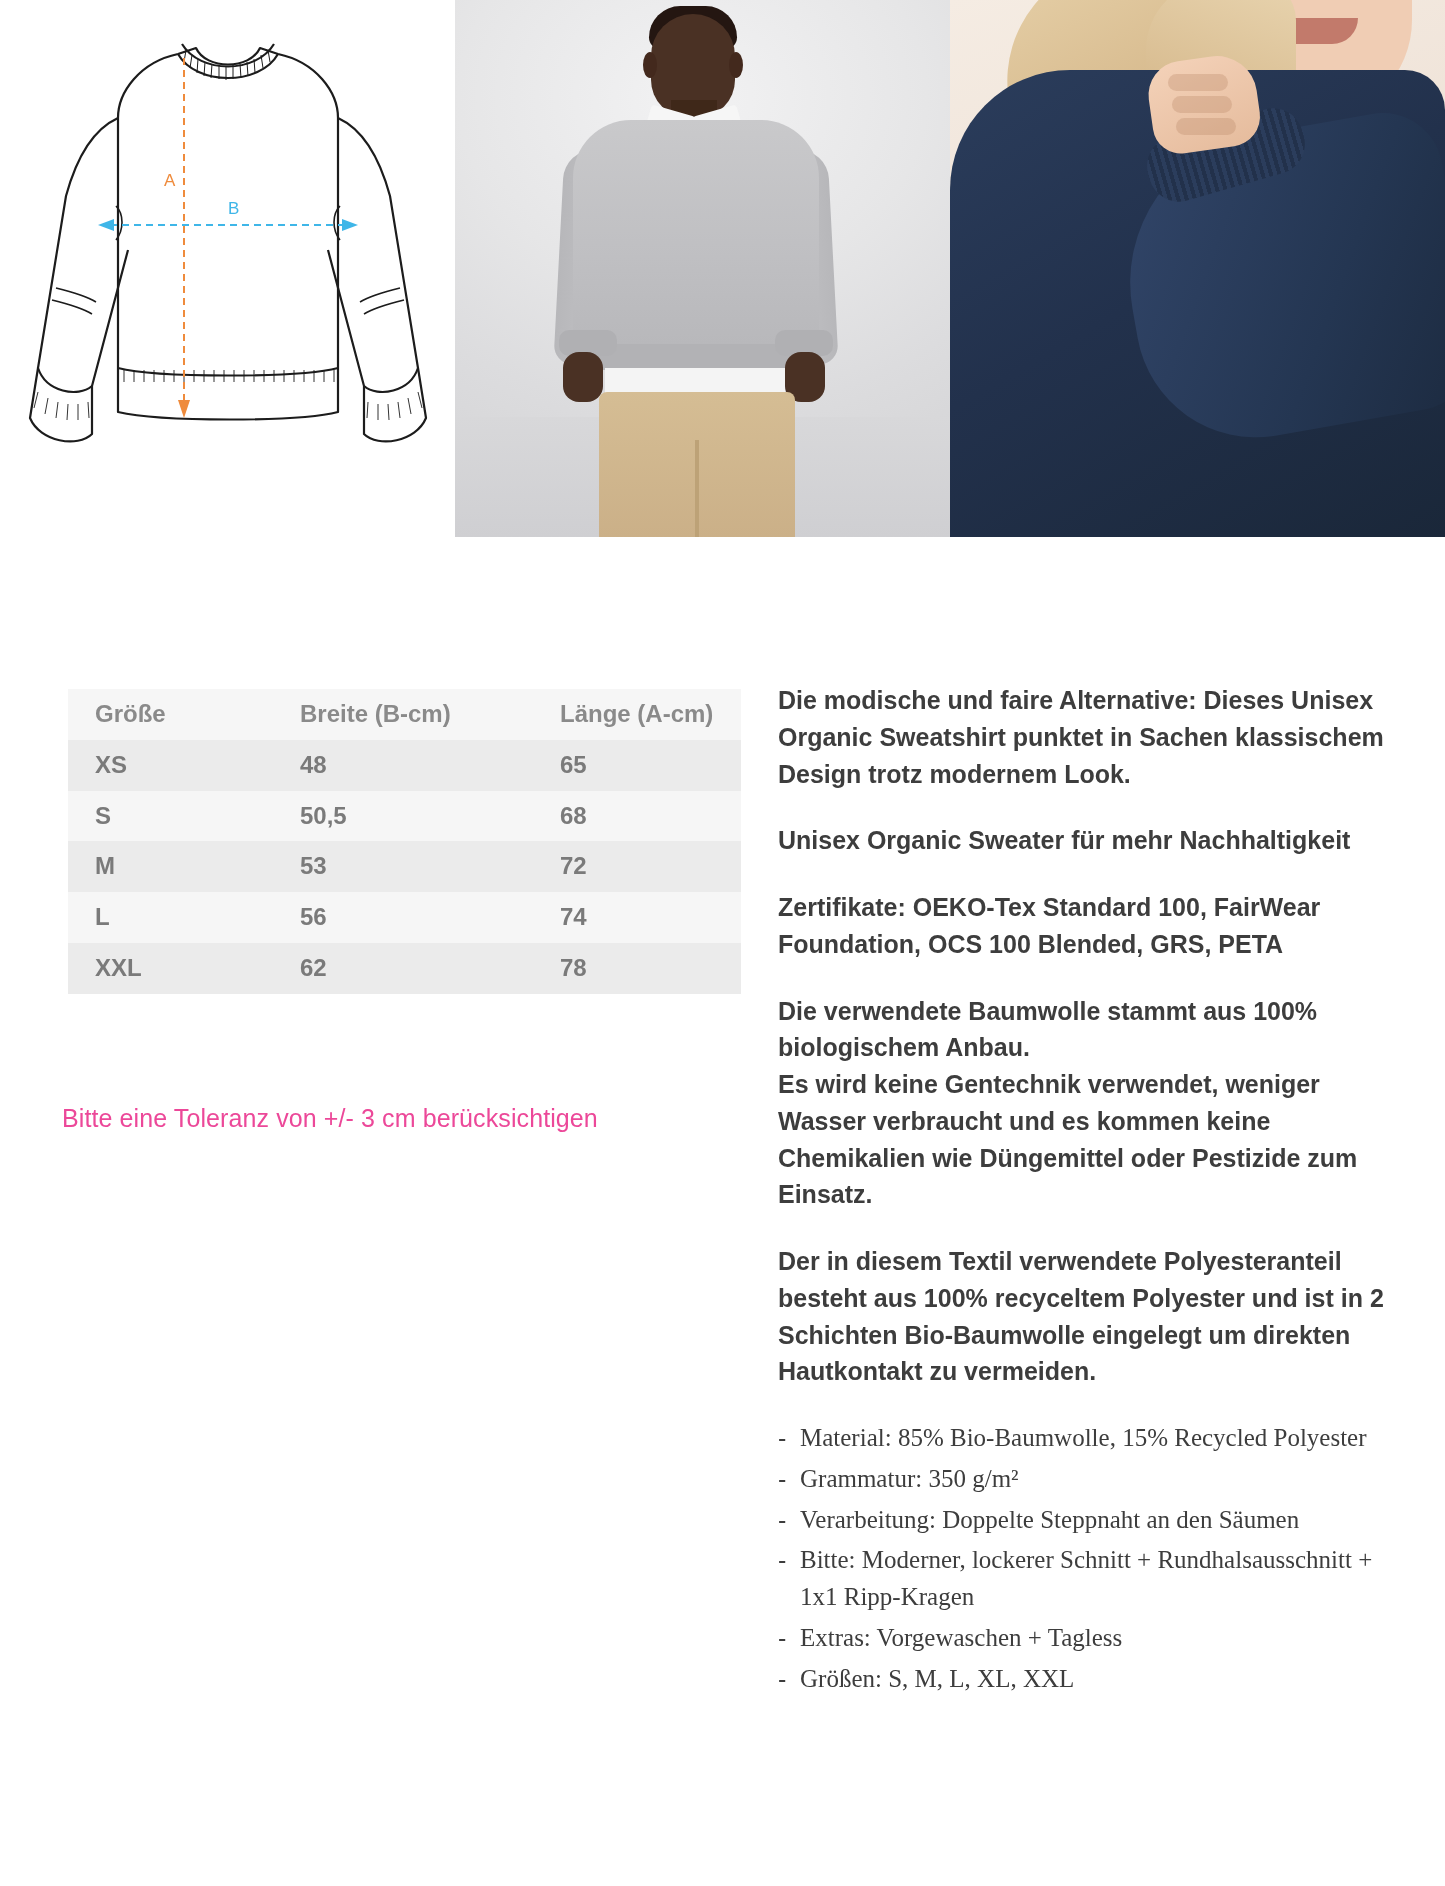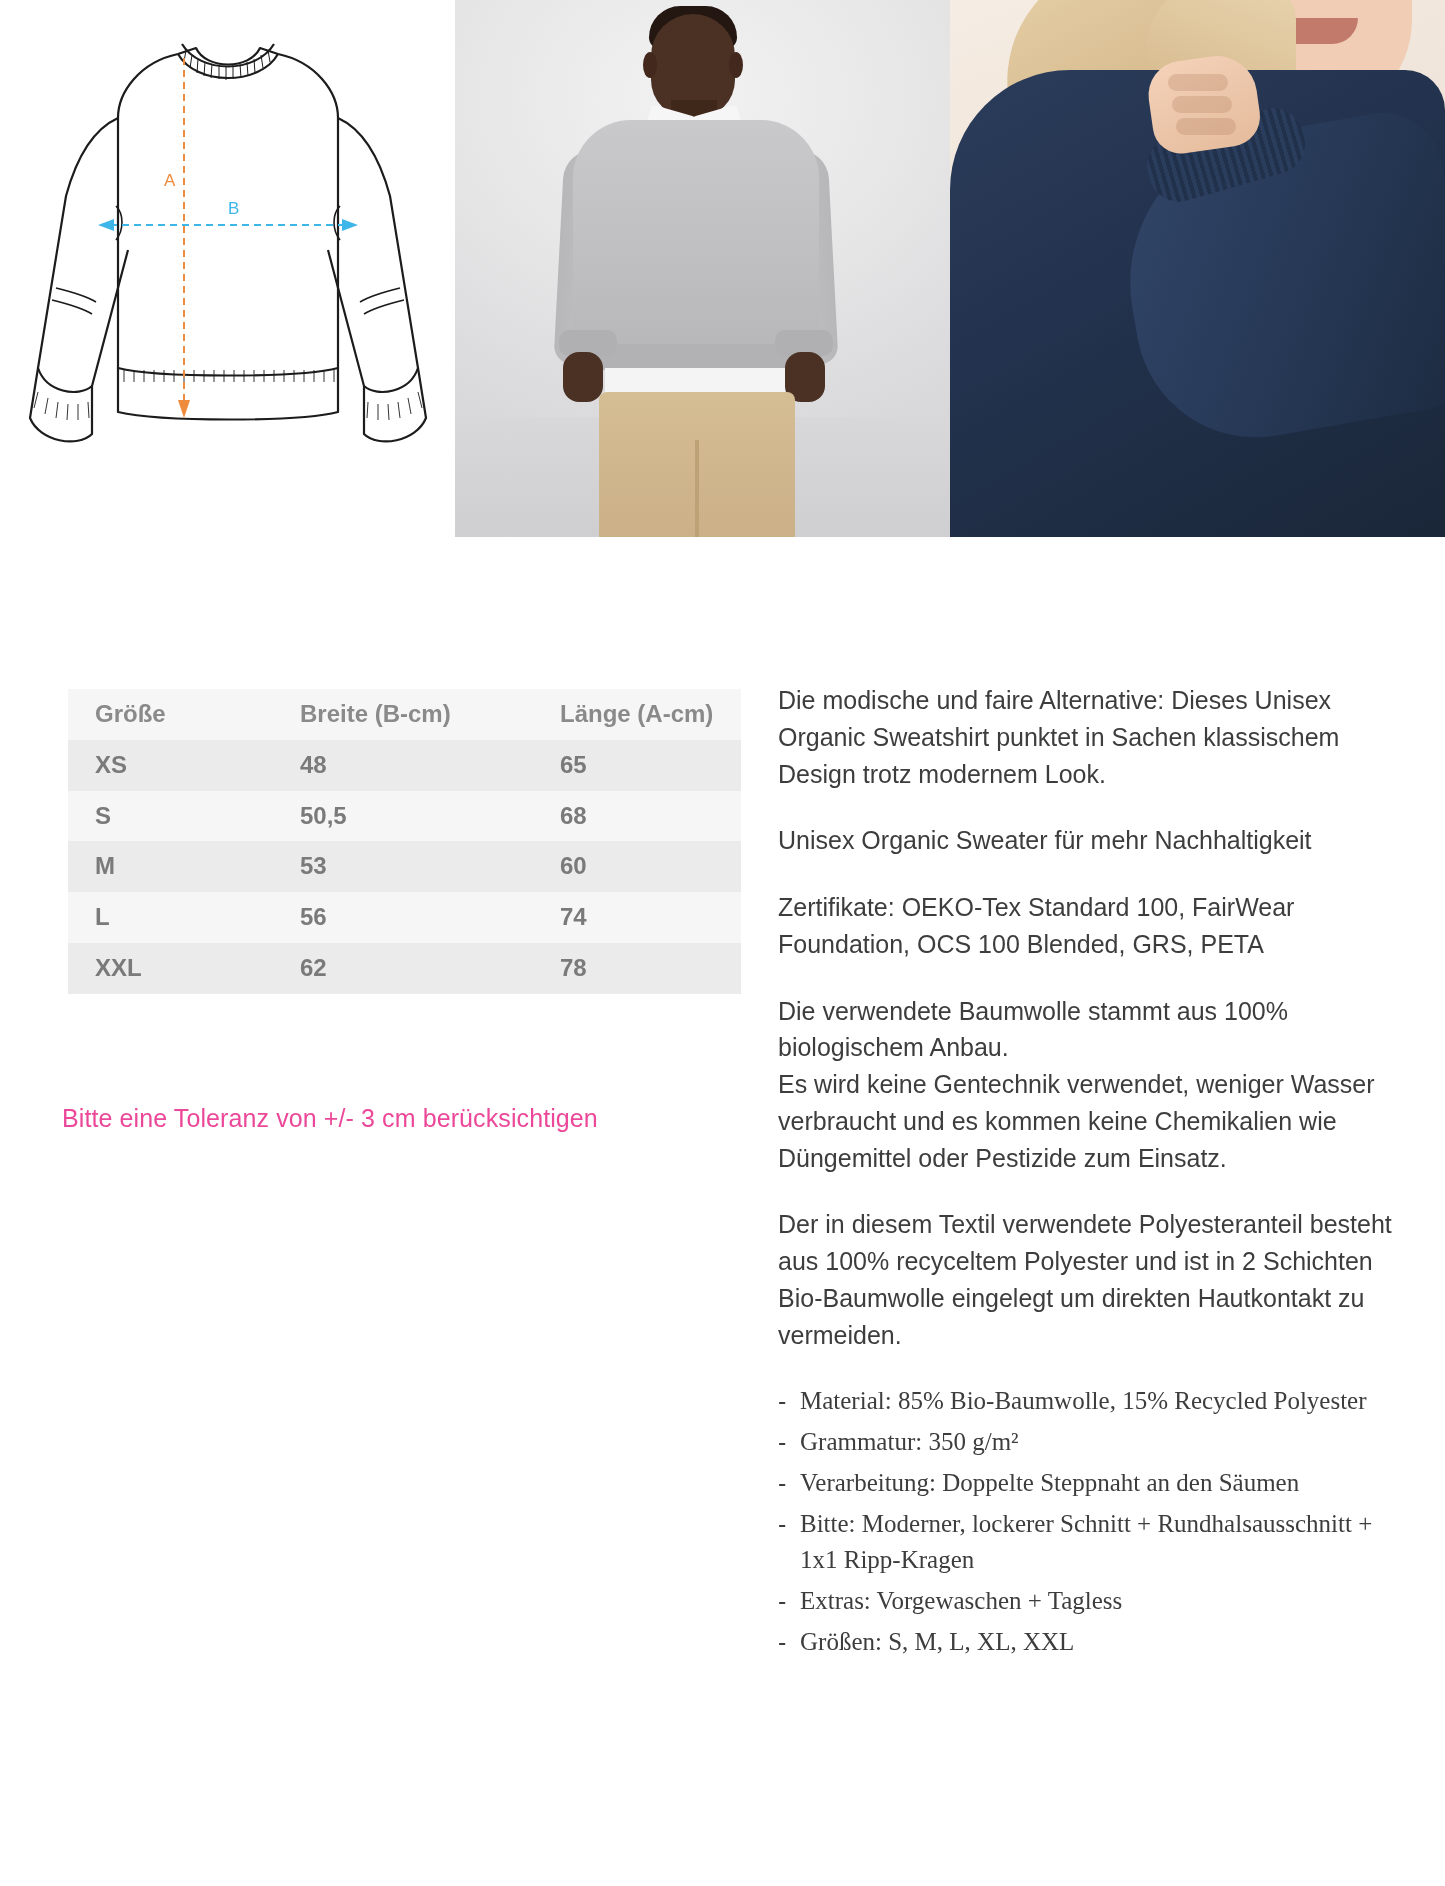--- a/index.html
+++ b/index.html
@@ -192,21 +192,21 @@
 
   .desc {
     position: absolute;
     left: 778px;
     top: 145px;
     width: 620px;
     font-size: 25px;
     line-height: 1.47;
     color: #3d3d3d;
   }
-  .desc p { margin: 0 4px 30px 0; }
+  .desc p { margin: 0 4px 30px 0; font-weight: bold; }
   .spec-list { margin: 0; padding: 0; list-style: none; }
   .spec-list li {
     display: flex;
     margin-bottom: 4px;
   }
   .spec-dash { width: 22px; flex: 0 0 22px; }
   .spec-text { flex: 1; font-family: Liberation Serif, serif; }
 </style>
 </head>
 <body>
@@ -336,21 +336,21 @@
         <td>65</td>
       </tr>
       <tr>
         <td>S</td>
         <td>50,5</td>
         <td>68</td>
       </tr>
       <tr>
         <td>M</td>
         <td>53</td>
-        <td>60</td>
+        <td>72</td>
       </tr>
       <tr>
         <td>L</td>
         <td>56</td>
         <td>74</td>
       </tr>
       <tr>
         <td>XXL</td>
         <td>62</td>
         <td>78</td>

